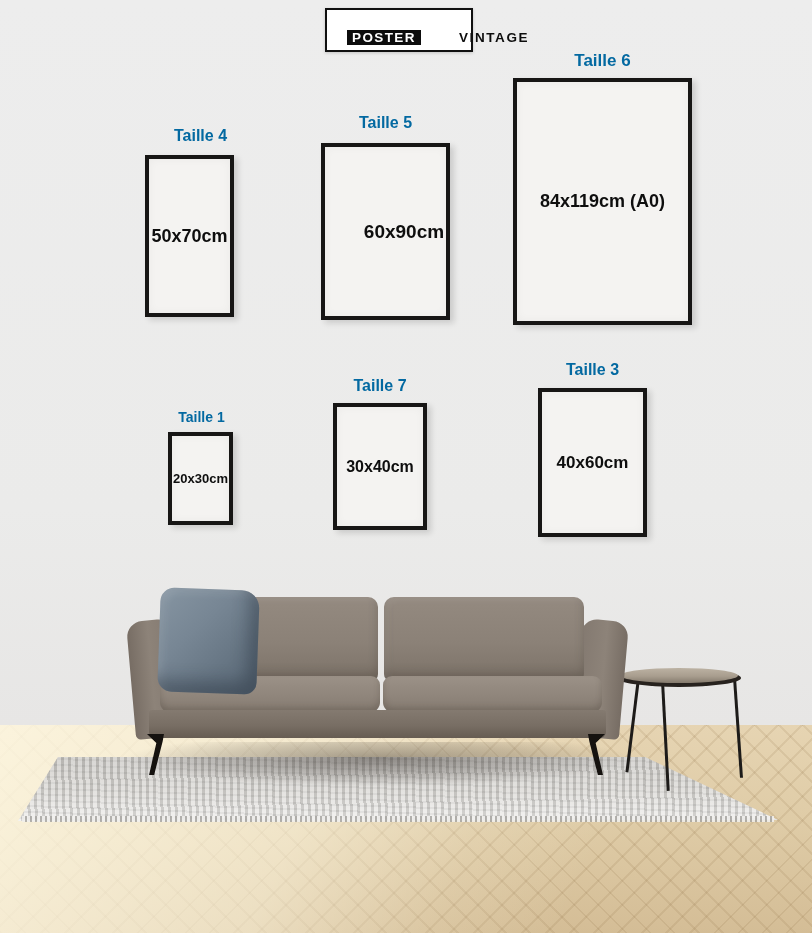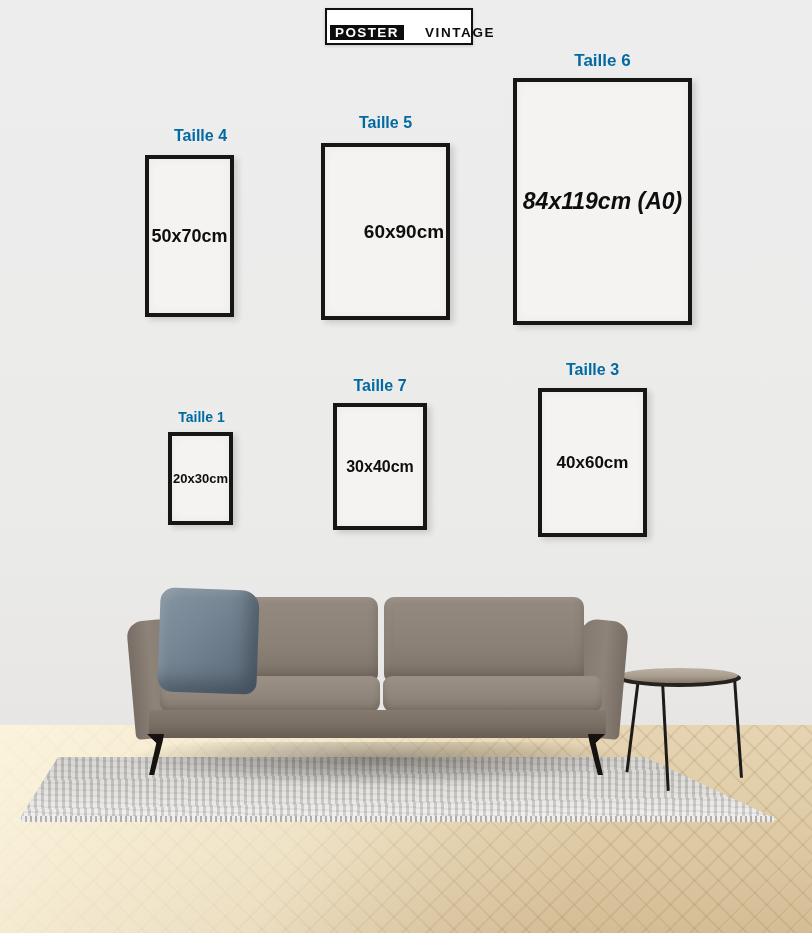--- a/index.html
+++ b/index.html
@@ -104,30 +104,30 @@
     border-radius: 14px 18px 12px 14px;
     transform: rotate(2deg);
     background: linear-gradient(135deg, #8695a2 0%, #778694 38%, #657482 72%, #596876 100%);
     box-shadow: inset -10px -12px 16px rgba(28,38,48,0.35), inset 4px 4px 8px rgba(255,255,255,0.12);
   }
 
   
   .logo {
     position: absolute; left: 325px; top: 8px; width: 148px; height: 37px;
     background: #ffffff; border: 2px solid #101010;
-    display: flex; align-items: flex-end; padding: 3px; gap: 21px;
+    display: flex; align-items: flex-start; padding: 20px; gap: 8px;
     box-shadow: 0 1px 3px rgba(0,0,0,0.18);
   }
   .logo-left {
     background: #0d0d0d; color: #ffffff; display: flex; align-items: center;
     padding: 0 5px; font-weight: bold; font-size: 13.5px; letter-spacing: 1.4px;
   }
   .logo-right {
     color: #0d0d0d; display: flex; align-items: center;
-    font-weight: bold; font-size: 13.5px; letter-spacing: 1.6px;
+    font-weight: bold; font-size: 13.5px; letter-spacing: 1.6px; margin-left: 30px;
   }
 
   
   .frame-wrap { position: absolute; }
   .frame-label {
     position: absolute; width: 100%; text-align: center;
     font-weight: bold; color: #0369a1; font-size: 16px; line-height: 1;
   }
   .frame-box {
     position: absolute; left: 0;
@@ -181,21 +181,21 @@
   <div class="frame-wrap" style="left:321px; top:115px; width:129px;">
     <div class="frame-label" style="top:0;">Taille 5</div>
     <div class="frame-box" style="top:28px; width:129px; height:177px;">
       <span class="frame-size" style="font-size:19px;margin-left:37px;">60x90cm</span>
     </div>
   </div>
 
   <div class="frame-wrap" style="left:513px; top:52px; width:179px;">
     <div class="frame-label" style="top:0; font-size:17px;">Taille 6</div>
     <div class="frame-box" style="top:26px; width:179px; height:247px;">
-      <span class="frame-size" style="font-size:23px;font-style:italic;">84x119cm (A0)</span>
+      <span class="frame-size" style="font-size:18px;">84x119cm (A0)</span>
     </div>
   </div>
 
   <div class="frame-wrap" style="left:168px; top:410px; width:67px;">
     <div class="frame-label" style="top:0; font-size:14px;">Taille 1</div>
     <div class="frame-box" style="top:22px; width:65px; height:93px;">
       <span class="frame-size" style="font-size:13px;">20x30cm</span>
     </div>
   </div>
 

